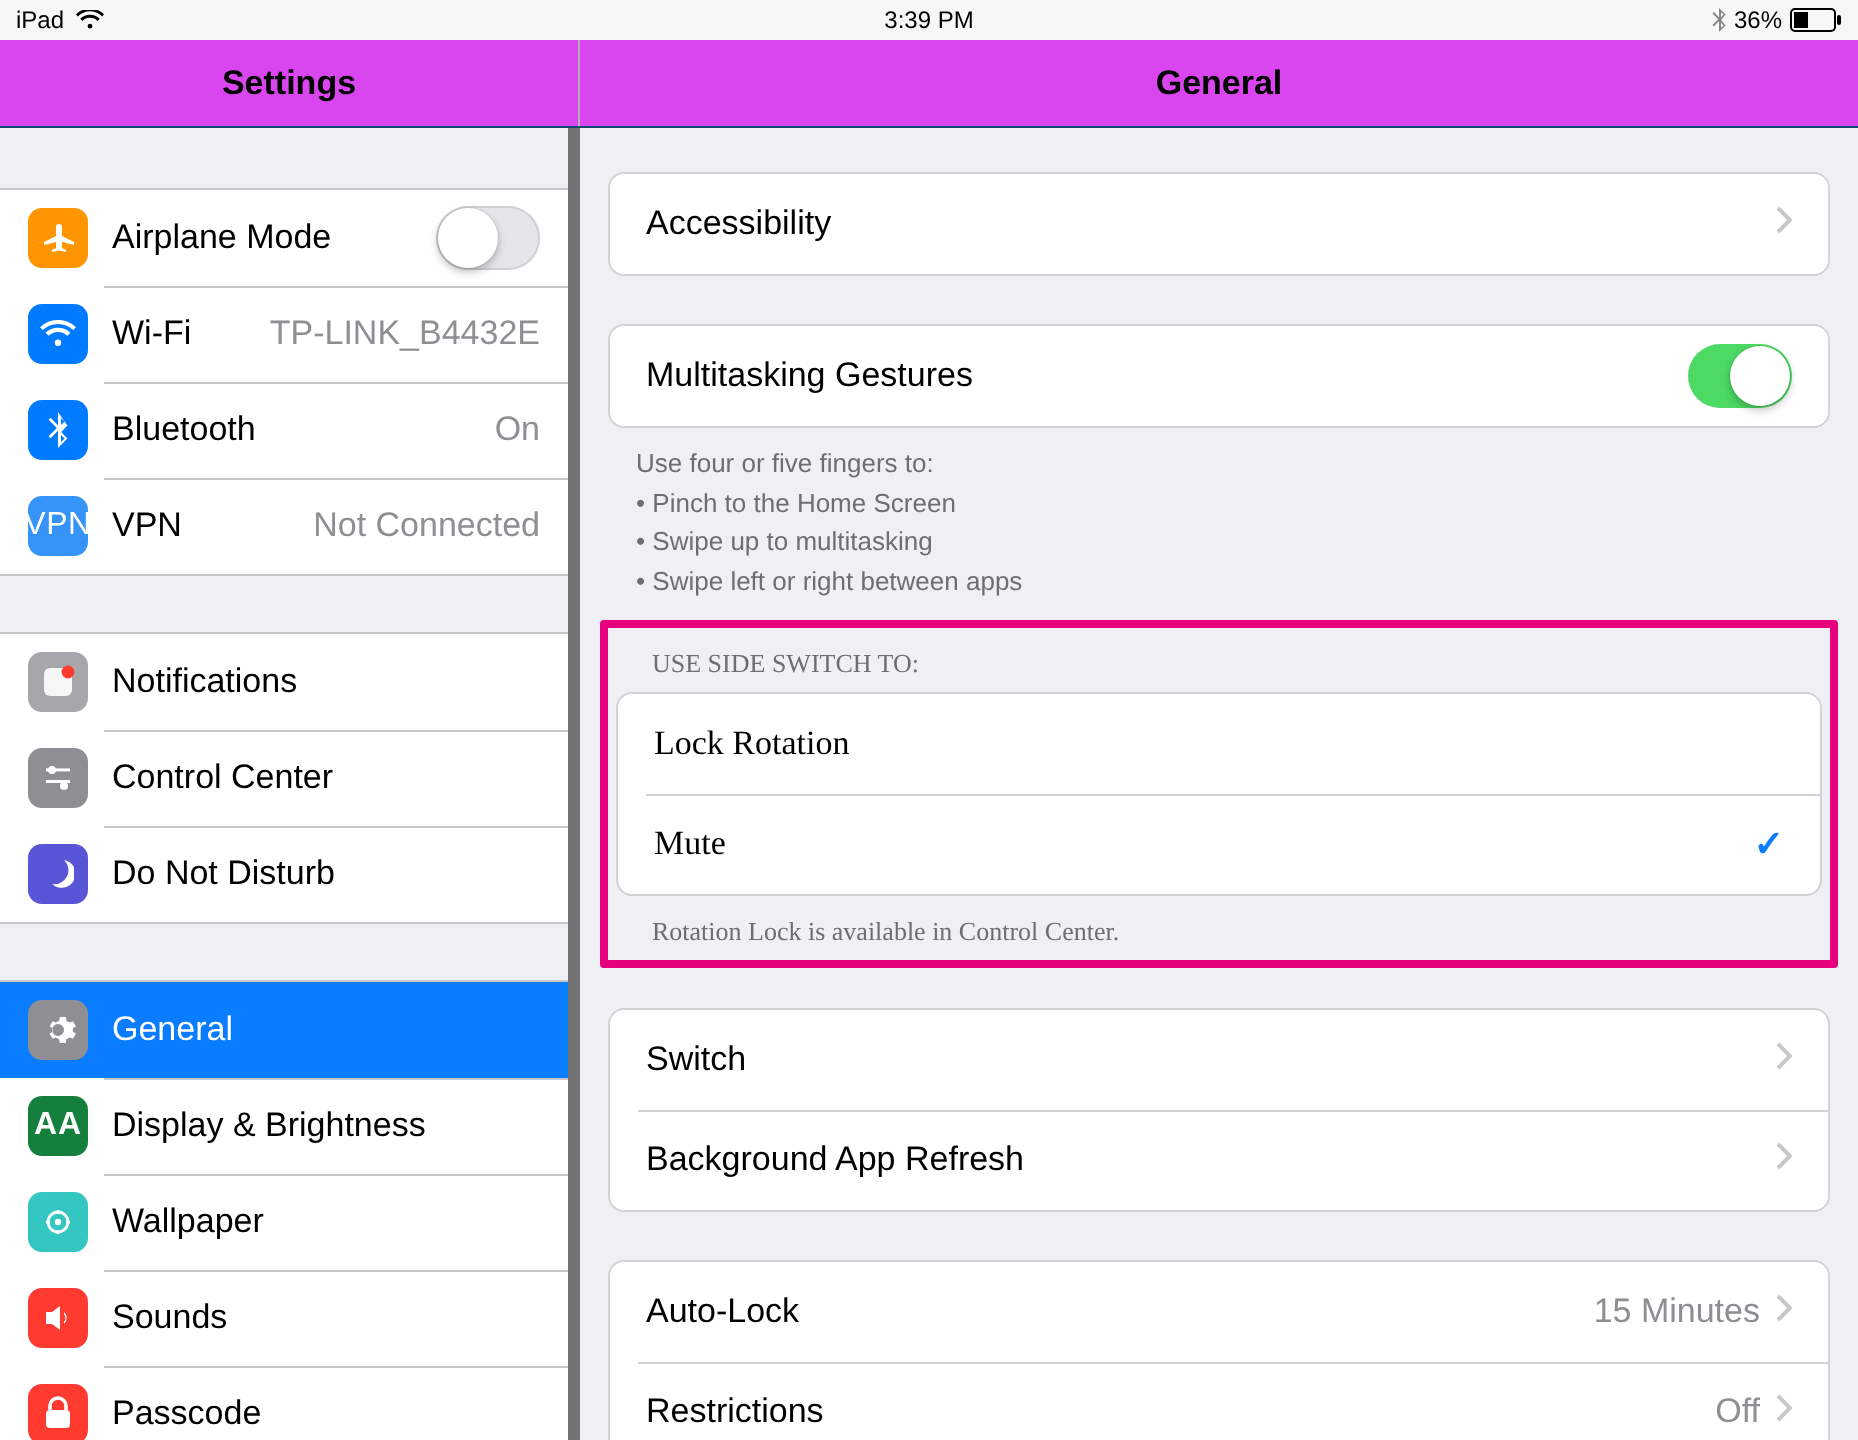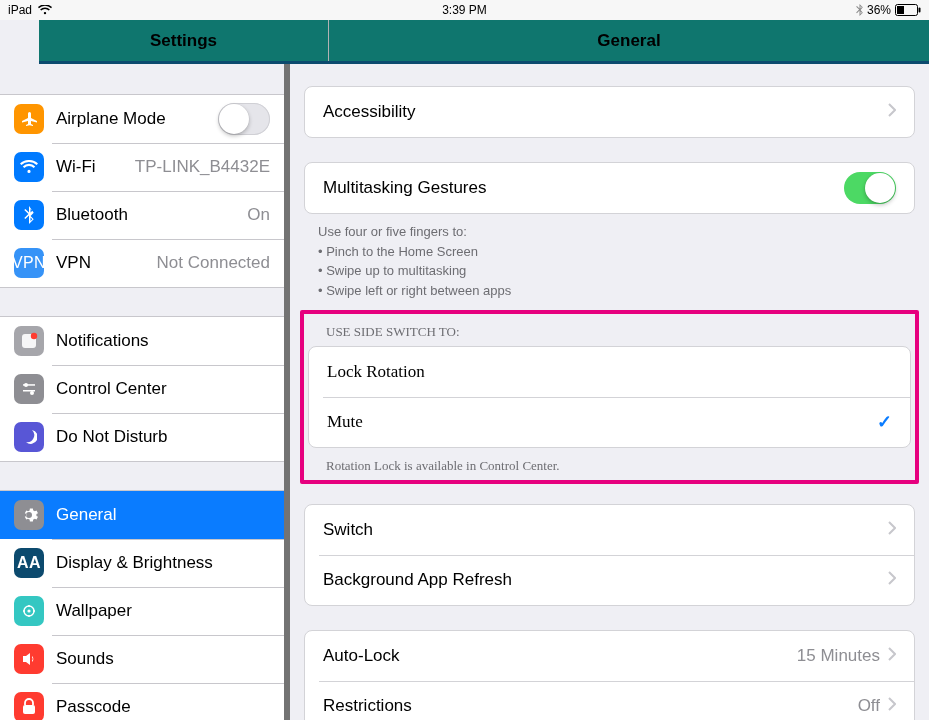--- a/index.html
+++ b/index.html
@@ -27,23 +27,22 @@
     font-size: 12px; font-weight: 500;
   }
   .status-right {
     margin-left: auto; display: flex; align-items: center; gap: 4px;
   }
   .wifi-icon svg, .bt-icon svg, .battery-icon svg { display:block; }
   
   .title-bar {
     height: 44px;
     display: flex;
-    background: #0f766e;
-    border-bottom: 3px solid #0c4a6e;
-    margin-left: 39px;
+    background: #d946ef;
+    border-bottom: 1px solid #0c4a6e;
   }
   .title-left {
     width: 290px; display:flex; align-items:center; justify-content:center;
     font-weight: 600; font-size: 17px;
     border-right: 1px solid #b2b2b4;
   }
   .title-right {
     flex: 1; display:flex; align-items:center; justify-content:center;
     font-weight: 600; font-size: 17px;
   }
@@ -167,21 +166,21 @@
 
   
   .ic-orange { background:#ff9500; }
   .ic-blue   { background:#007aff; }
   .ic-vpnblue{ background:#3693f7; font-size:11px; letter-spacing:0.3px; }
   .ic-red    { background:#ff3b30; }
   .ic-gray   { background:#8e8e93; }
   .ic-gray2  { background:#a6a6ab; }
   .ic-purple { background:#5856d6; }
   .ic-teal   { background:#34c7c2; }
-  .ic-aa     { background:#0c4a6e; font-size:12px; font-weight:600; letter-spacing:0.5px;text-align:right; }
+  .ic-aa     { background:#15803d; font-size:12px; font-weight:600; letter-spacing:0.5px;text-align:right; }
 </style>
 </head>
 <body>
 
 <div class="status-bar">
   <div class="status-left">
     <span>iPad</span>
     <span class="wifi-icon">
       <svg width="14" height="10" viewBox="0 0 14 10">
           <path d="M7 9.3a1.2 1.2 0 100-2.4 1.2 1.2 0 000 2.4zM3.2 5.5a5.4 5.4 0 017.6 0l1.1-1.1a7 7 0 00-9.8 0l1.1 1.1zM.9 3.2a8.6 8.6 0 0112.2 0L14 2.1a10.1 10.1 0 00-14 0l.9 1.1z" fill="#000"></path>

